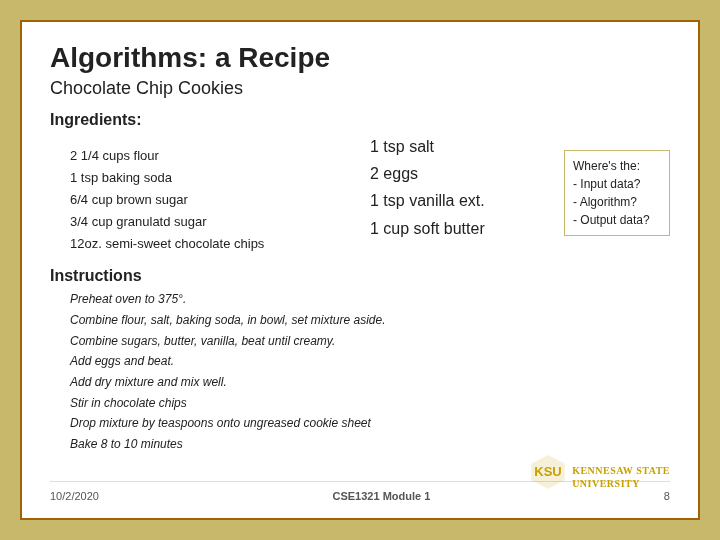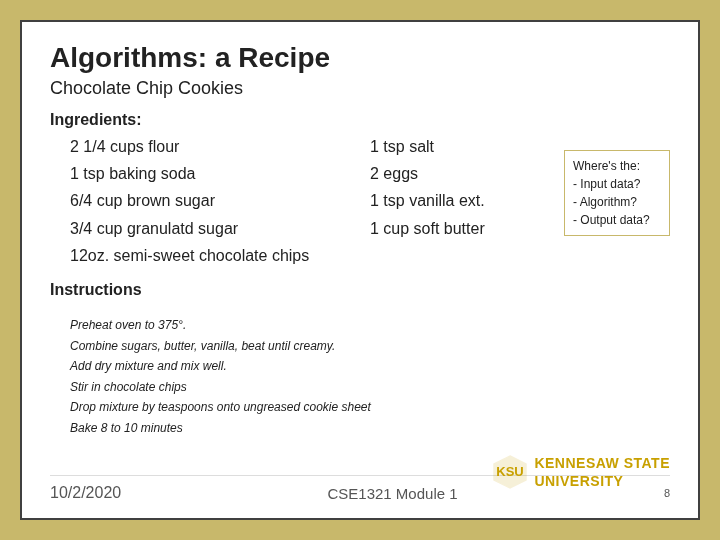--- a/index.html
+++ b/index.html
@@ -10,21 +10,21 @@
       font-family: Arial, sans-serif;
       display: flex;
       align-items: center;
       justify-content: center;
       overflow: hidden;
     }
     .slide {
       width: 680px;
       height: 500px;
       background: white;
-      border: 2px solid #404040;
+      border: 2px solid #a16207;
       padding: 20px 28px 16px 28px;
       display: flex;
       flex-direction: column;
       position: relative;
     }
     .slide-title {
       font-size: 28px;
       font-weight: bold;
       color: #222;
       margin-bottom: 4px;
@@ -39,24 +39,25 @@
       font-weight: bold;
       color: #222;
       margin-bottom: 4px;
     }
     .ingredients-section {
       display: flex;
       margin-bottom: 12px;
     }
     .ingredients-col {
       flex: 1;
-      font-size: 16px;
+      font-size: 13px;
       color: #222;
       line-height: 1.7;
       padding-left: 20px;
+      margin-top: 12px;
     }
     .ingredients-col2 {
       flex: 1;
       font-size: 16px;
       color: #222;
       line-height: 1.7;
     }
     .callout {
       position: absolute;
       right: 28px;
@@ -66,68 +67,70 @@
       background: white;
       padding: 6px 8px;
       font-size: 12px;
       color: #222;
       line-height: 1.5;
     }
     .instructions-heading {
       font-size: 16px;
       font-weight: bold;
       color: #222;
-      margin-bottom: 16px;
+      margin-bottom: 4px;
     }
     .instructions-list {
       padding-left: 20px;
       font-size: 12px;
       color: #222;
       line-height: 1.72;
       font-style: italic;
     }
     .footer {
       display: flex;
       align-items: center;
       justify-content: space-between;
       margin-top: auto;
       padding-top: 8px;
       border-top: 1px solid #ddd;
     }
     .footer-left {
-      font-size: 16px;
+      font-size: 11px;
       color: #555;
     }
     .footer-center {
-      font-size: 15px;
+      font-size: 11px;
       color: #555;
+      font-weight: bold;
     }
     .footer-right {
       font-size: 11px;
       color: #555;
     }
     .ksu-logo {
       display: flex;
       align-items: flex-end;
       gap: 6px;
       position: absolute;
       right: 28px;
       bottom: 28px;
     }
     .ksu-emblem {
       width: 36px;
       height: 36px;
     }
     .ksu-text {
-      font-size: 14px;
+      font-size: 10px;
       font-weight: bold;
       color: #c8a000;
       letter-spacing: 0.5px;
       line-height: 1.3;
       text-transform: uppercase;
+      font-family: Liberation Serif, serif;
     }
   </style>
 </head>
 <body>
 
 <div class="slide">
   <div class="slide-title">Algorithms: a Recipe</div>
   <div class="subtitle">Chocolate Chip Cookies</div>
 
   <div class="ingredients-heading">Ingredients:</div>
@@ -152,21 +155,23 @@
     <div>Where's the:</div>
     <div>- Input data?</div>
     <div>- Algorithm?</div>
     <div>- Output data?</div>
   </div>
 
   <div class="instructions-heading">Instructions</div>
 
   <div class="instructions-list">
     <div>Preheat oven to 375°.</div>
+    <div>Combine flour, salt, baking soda, in bowl, set mixture aside.</div>
     <div>Combine sugars, butter, vanilla, beat until creamy.</div>
+    <div>Add eggs and beat.</div>
     <div>Add dry mixture and mix well.</div>
     <div>Stir in chocolate chips</div>
     <div>Drop mixture by teaspoons onto ungreased cookie sheet</div>
     <div>Bake 8 to 10 minutes</div>
   </div>
 
   <div class="ksu-logo">
     <svg class="ksu-emblem" viewBox="0 0 36 36">
       <polygon points="18,2 34,10 34,26 18,34 2,26 2,10" fill="#c8a000" opacity="0.15" stroke="#c8a000" stroke-width="1.5"></polygon>
       <text x="18" y="22" text-anchor="middle" font-size="13" font-weight="bold" fill="#c8a000">KSU</text>

